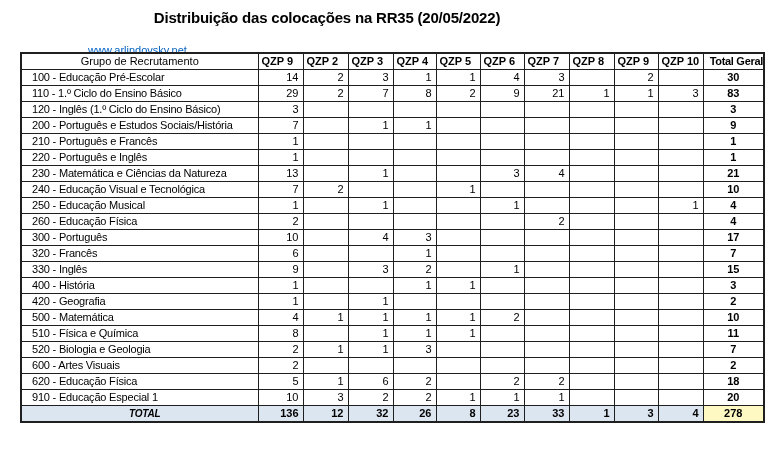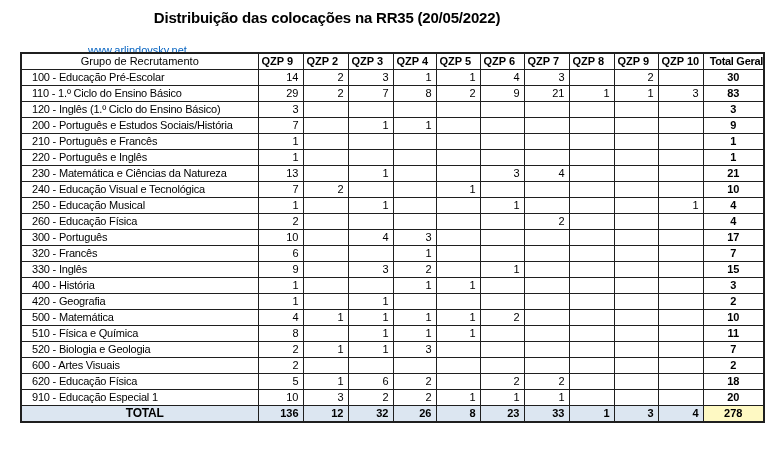--- a/index.html
+++ b/index.html
@@ -54,21 +54,21 @@
     border-left: 2px solid #1f1f1f;
   }
   td.c-label { text-align: left; padding-left: 10px; font-size: 10.5px; letter-spacing: -0.2px; }
   td.c-num   { text-align: right; padding-right: 4px; }
   td.c-rowtotal {
     text-align: center; font-weight: bold;
     background: #D9D9D9;
     border-left: 2px solid #1f1f1f;
   }
   tr.total-row td { background: #DCE6F1; font-weight: bold; }
-  tr.total-row td.c-label { text-align: center; font-size: 12px; }
+  tr.total-row td.c-label { text-align: center; font-size: 10px; font-style: italic; }
   tr.total-row td.c-rowtotal { background: #fef9c3; }
 </style>
 </head>
 <body>
 
 <div class="title">Distribuição das colocações na RR35 (20/05/2022)</div>
 <a class="site-link">www.arlindovsky.net</a>
 
 <table class="grid">
   <colgroup>

